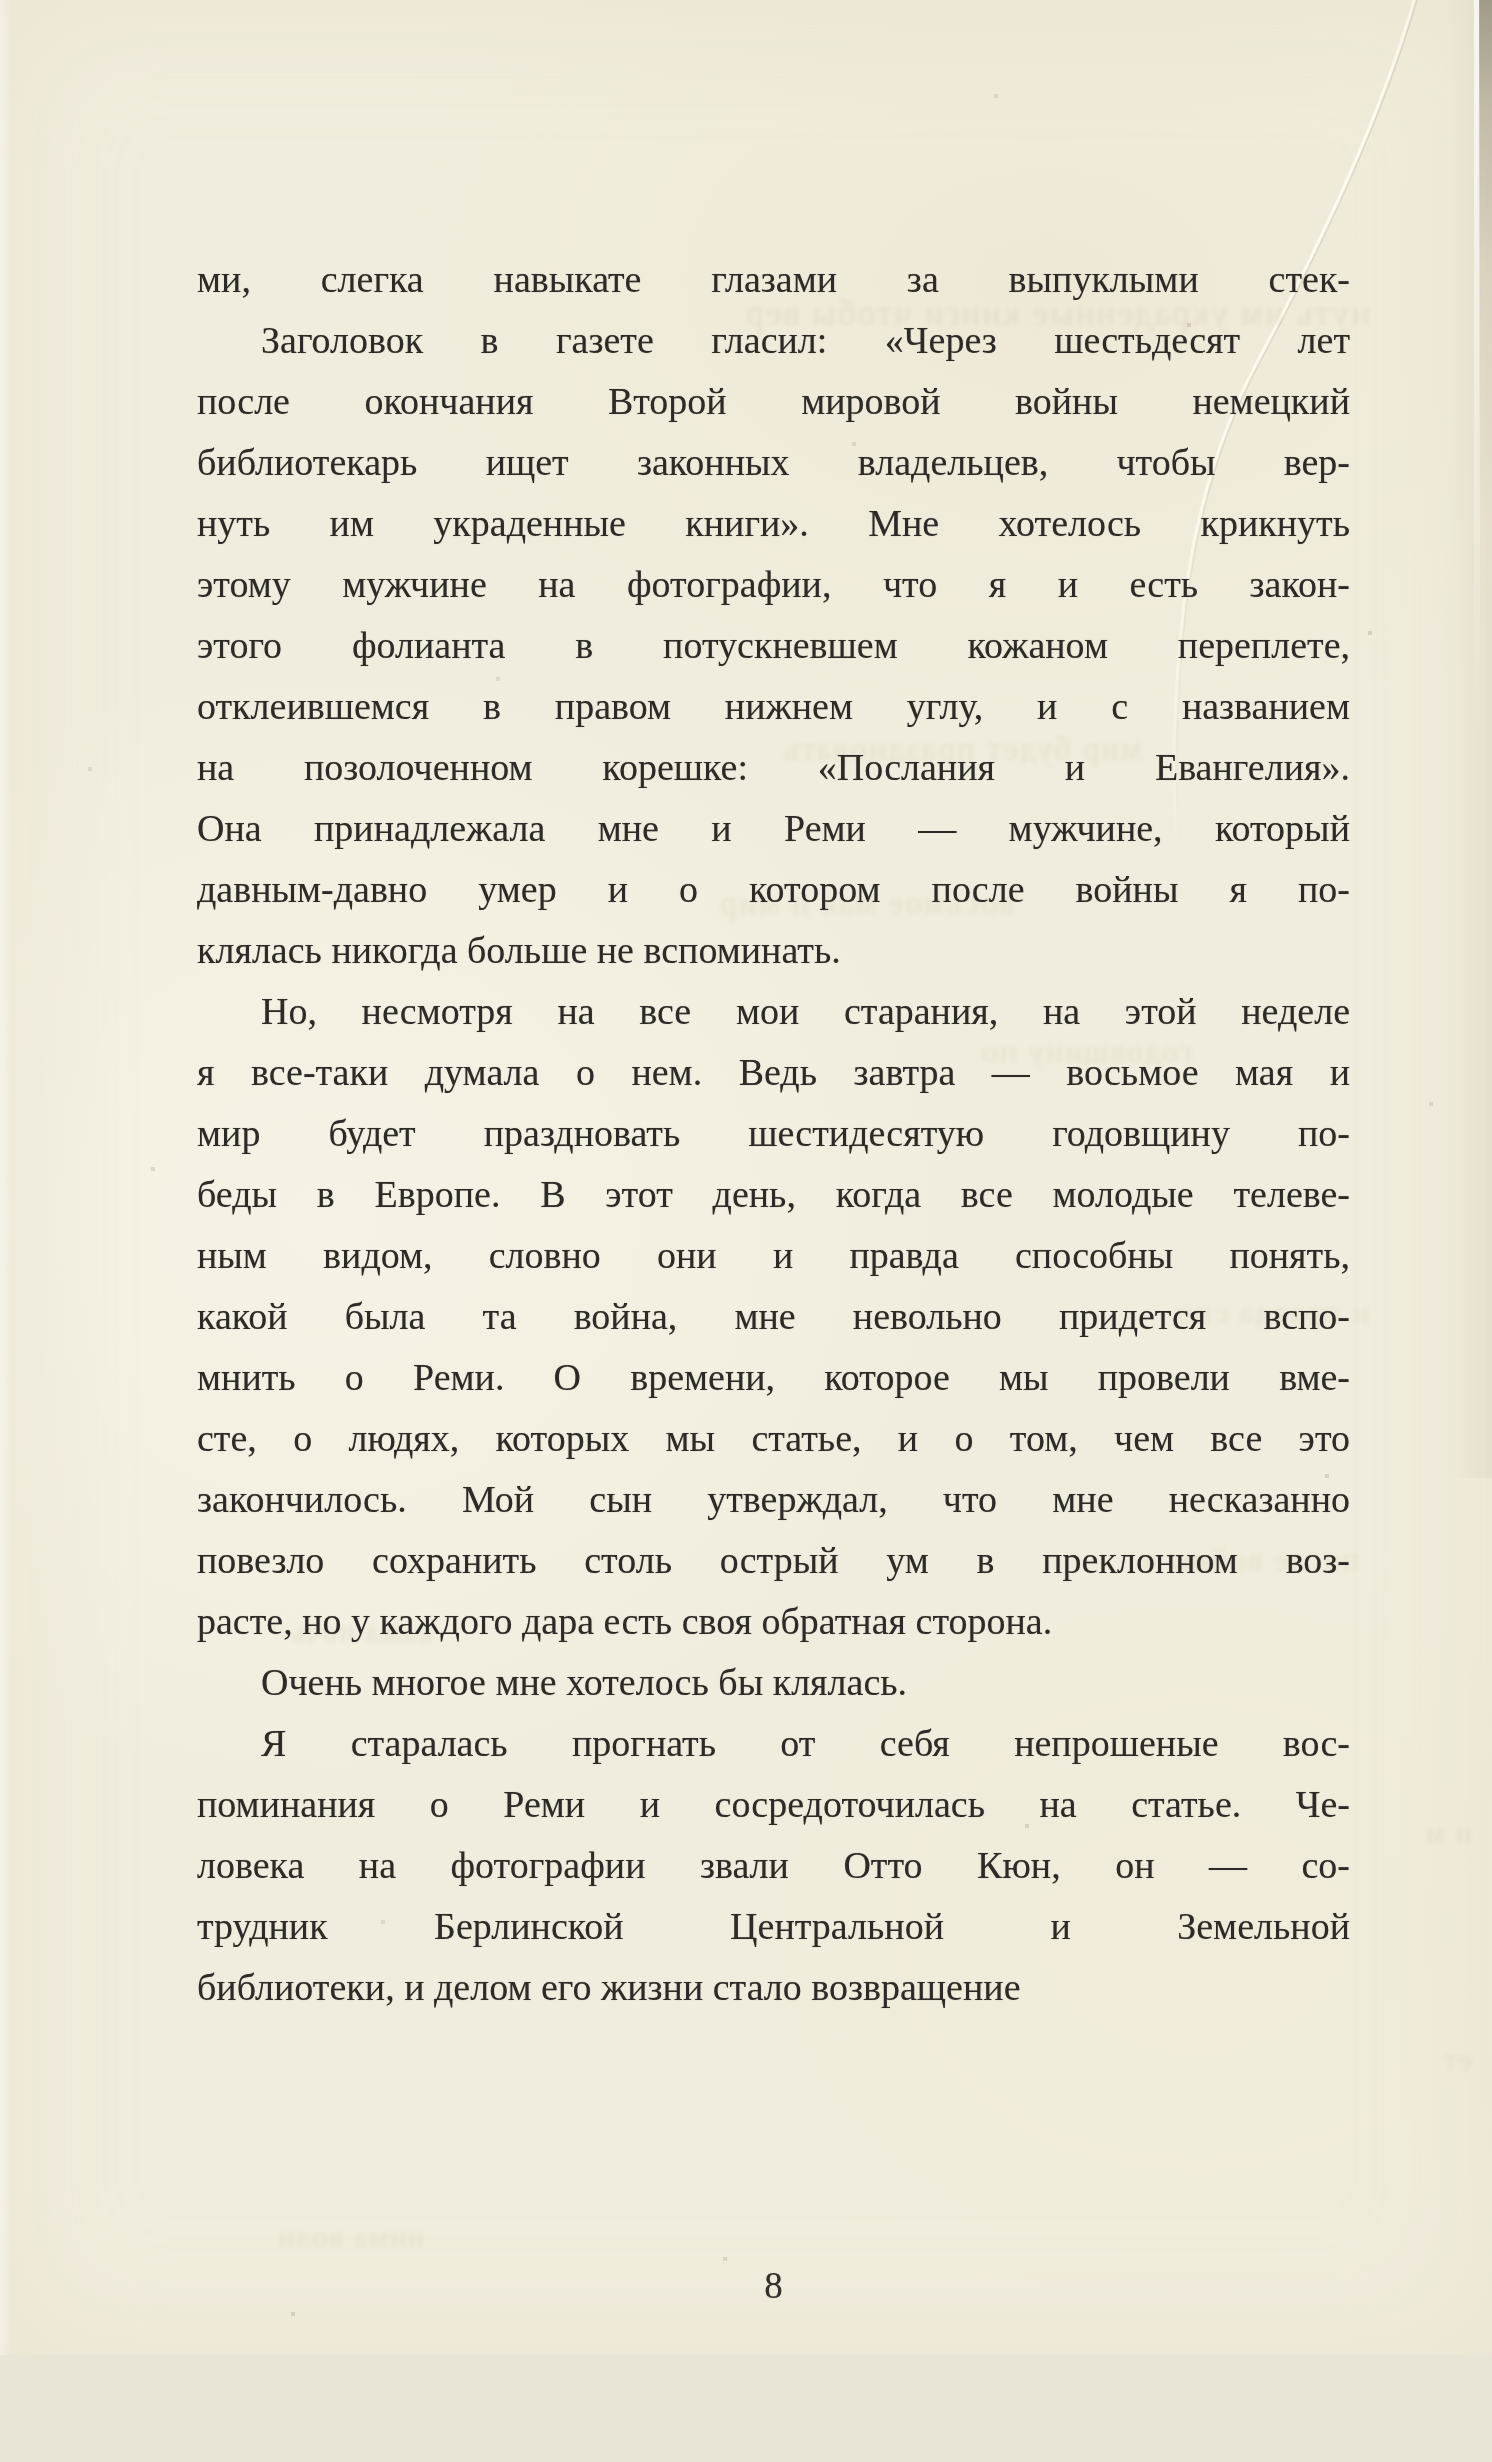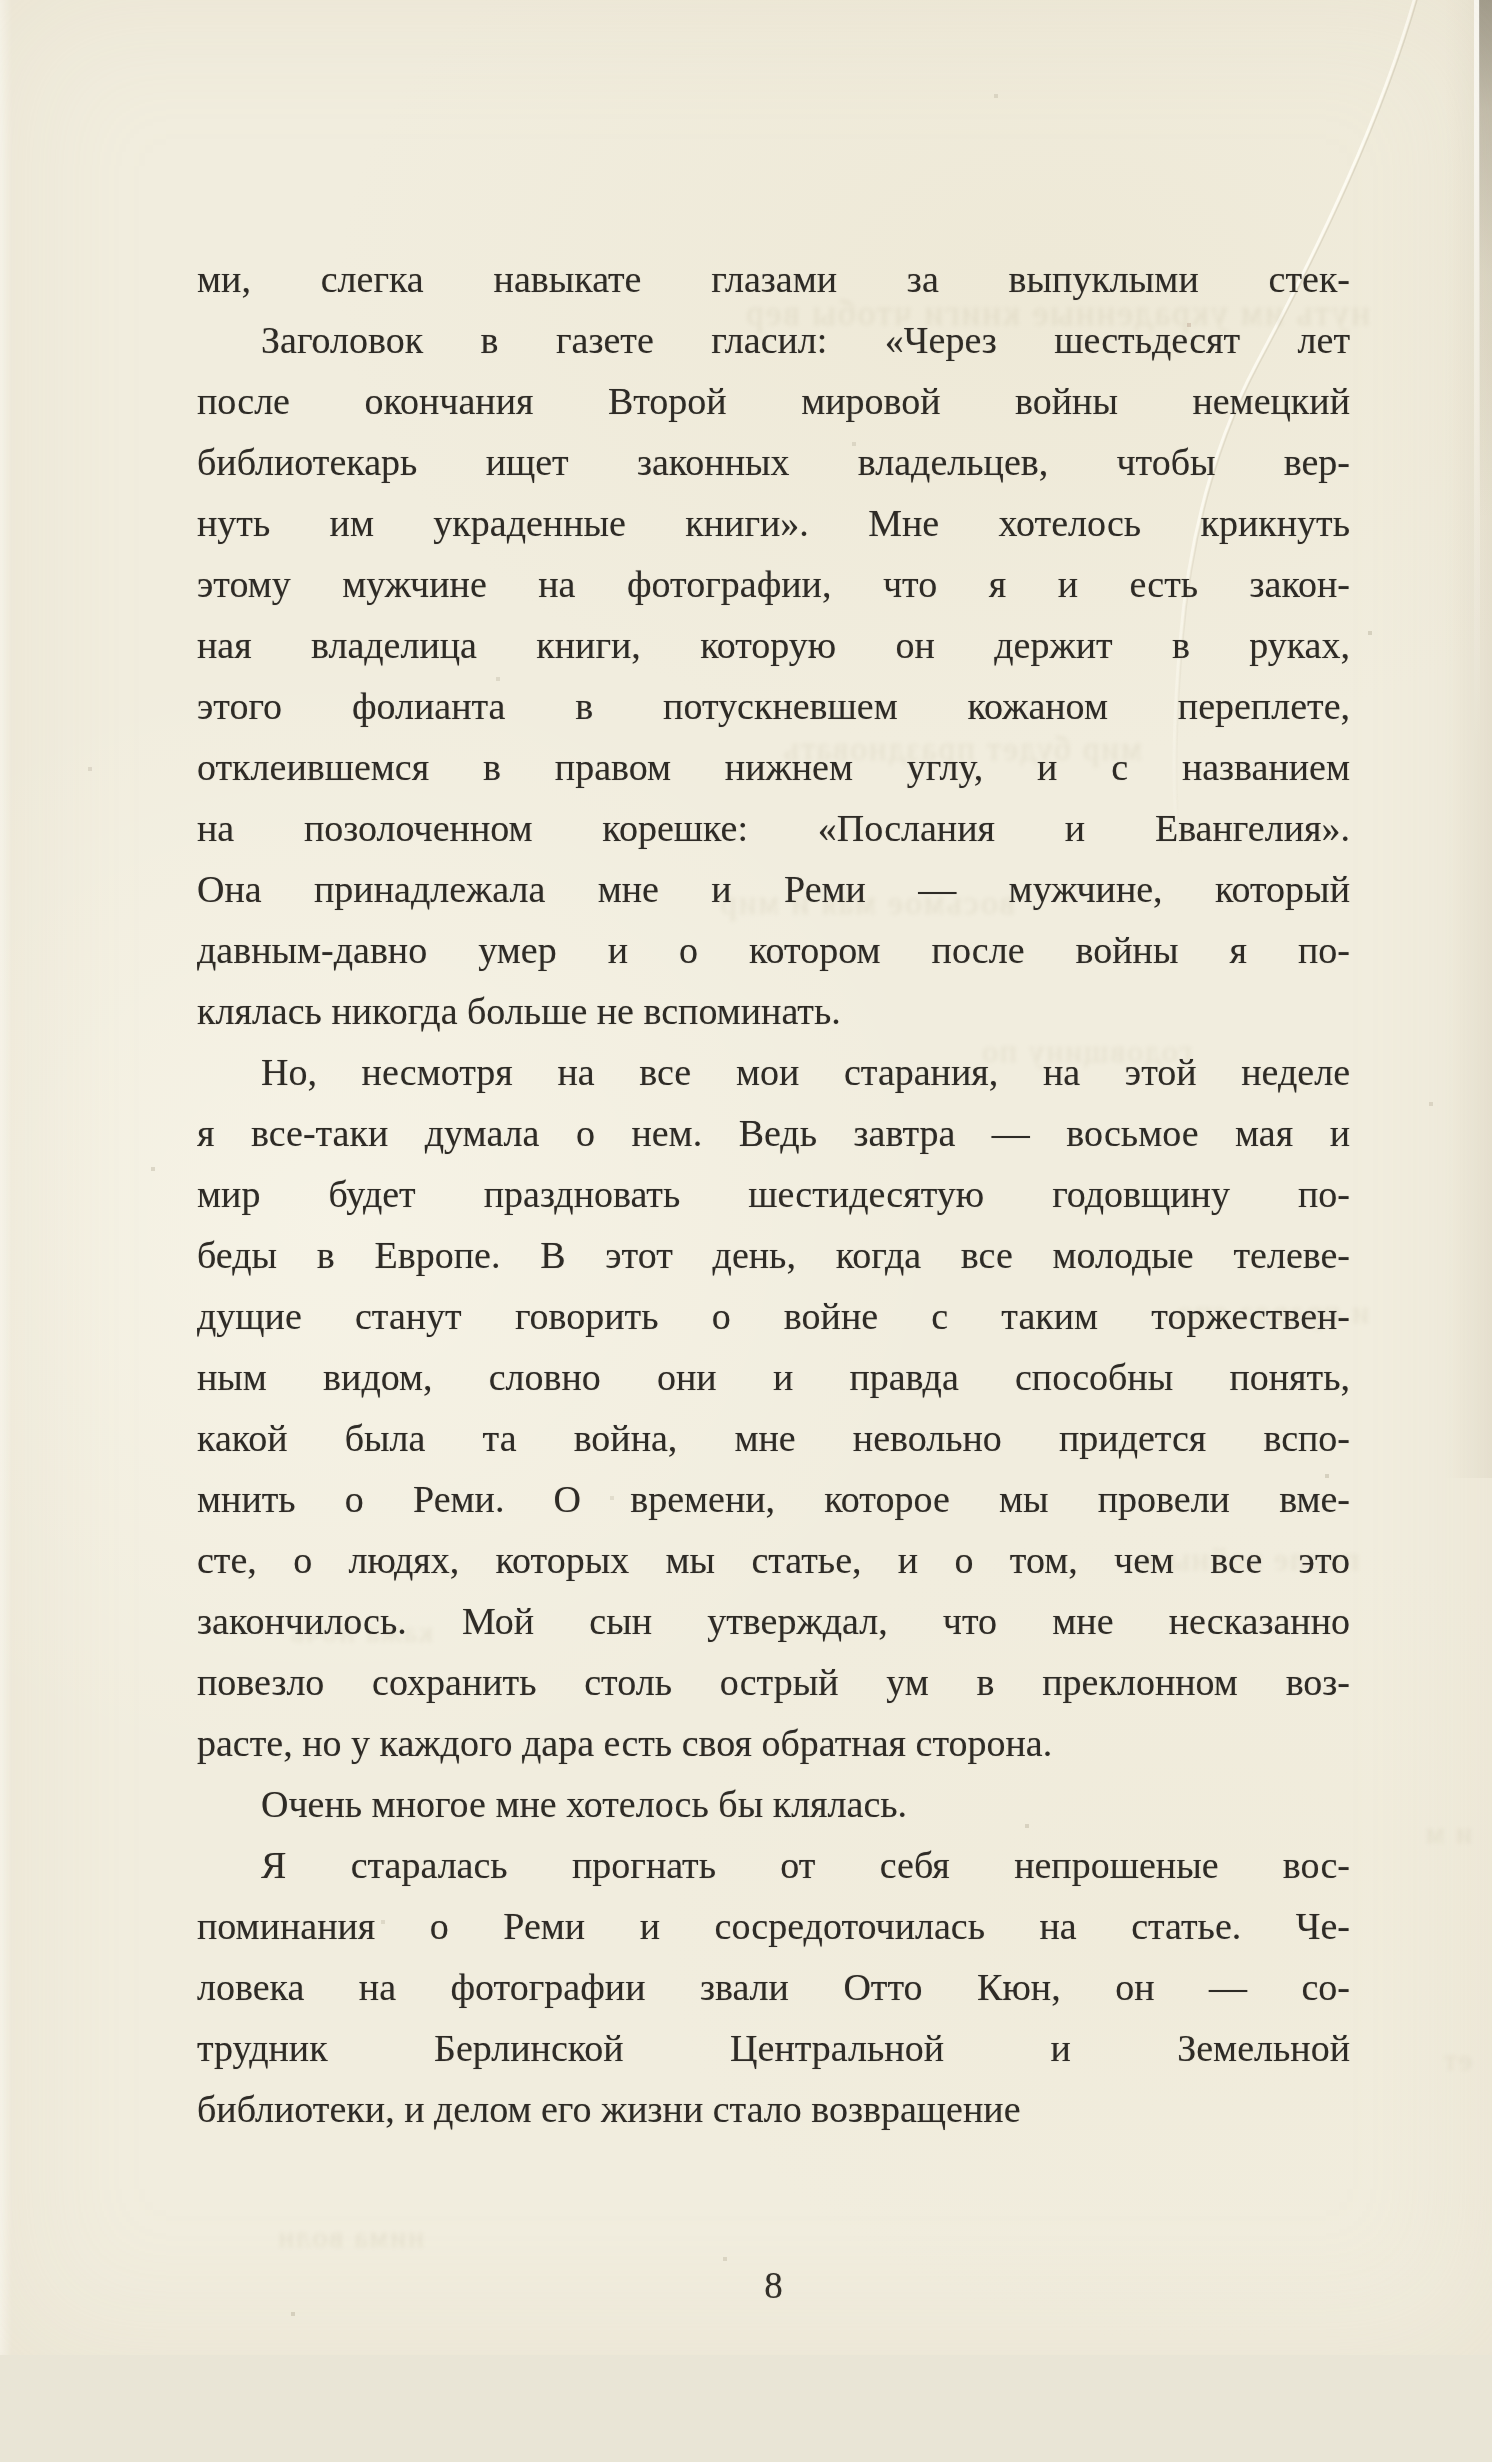--- a/index.html
+++ b/index.html
@@ -124,32 +124,30 @@
 
   <div class="speckles"></div>
 
   <div id="textblock" class="textblock">
       <div class="line">ми, слегка навыкате глазами за выпуклыми стек-</div>
       <div class="line indent">Заголовок в газете гласил: «Через шестьдесят лет</div>
       <div class="line">после окончания Второй мировой войны немецкий</div>
       <div class="line">библиотекарь ищет законных владельцев, чтобы вер-</div>
       <div class="line">нуть им украденные книги». Мне хотелось крикнуть</div>
       <div class="line">этому мужчине на фотографии, что я и есть закон-</div>
-      <div class="line">ная владелица книги, которую он держит в руках,</div>
       <div class="line">этого фолианта в потускневшем кожаном переплете,</div>
       <div class="line">отклеившемся в правом нижнем углу, и с названием</div>
       <div class="line">на позолоченном корешке: «Послания и Евангелия».</div>
       <div class="line">Она принадлежала мне и Реми — мужчине, который</div>
       <div class="line">давным-давно умер и о котором после войны я по-</div>
       <div class="line para-end">клялась никогда больше не вспоминать.</div>
       <div class="line indent">Но, несмотря на все мои старания, на этой неделе</div>
       <div class="line">я все-таки думала о нем. Ведь завтра — восьмое мая и</div>
       <div class="line">мир будет праздновать шестидесятую годовщину по-</div>
       <div class="line">беды в Европе. В этот день, когда все молодые телеве-</div>
-      <div class="line">дущие станут говорить о войне с таким торжествен-</div>
       <div class="line">ным видом, словно они и правда способны понять,</div>
       <div class="line">какой была та война, мне невольно придется вспо-</div>
       <div class="line">мнить о Реми. О времени, которое мы провели вме-</div>
       <div class="line">сте, о людях, которых мы статье, и о том, чем все это</div>
       <div class="line">закончилось. Мой сын утверждал, что мне несказанно</div>
       <div class="line">повезло сохранить столь острый ум в преклонном воз-</div>
       <div class="line para-end">расте, но у каждого дара есть своя обратная сторона.</div>
       <div class="line indent para-end">Очень многое мне хотелось бы клялась.</div>
       <div class="line indent">Я старалась прогнать от себя непрошеные вос-</div>
       <div class="line">поминания о Реми и сосредоточилась на статье. Че-</div>

